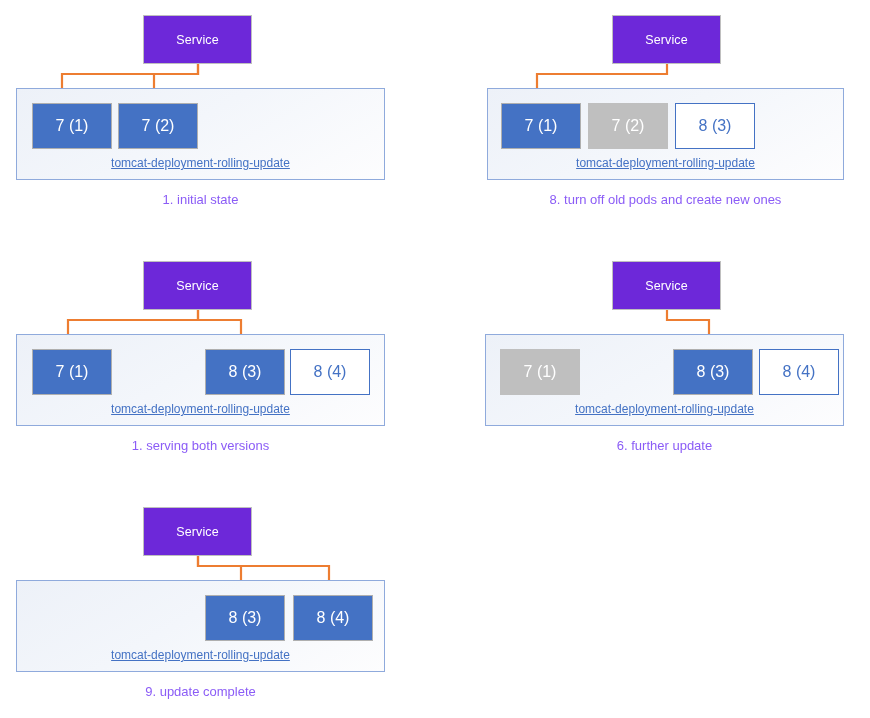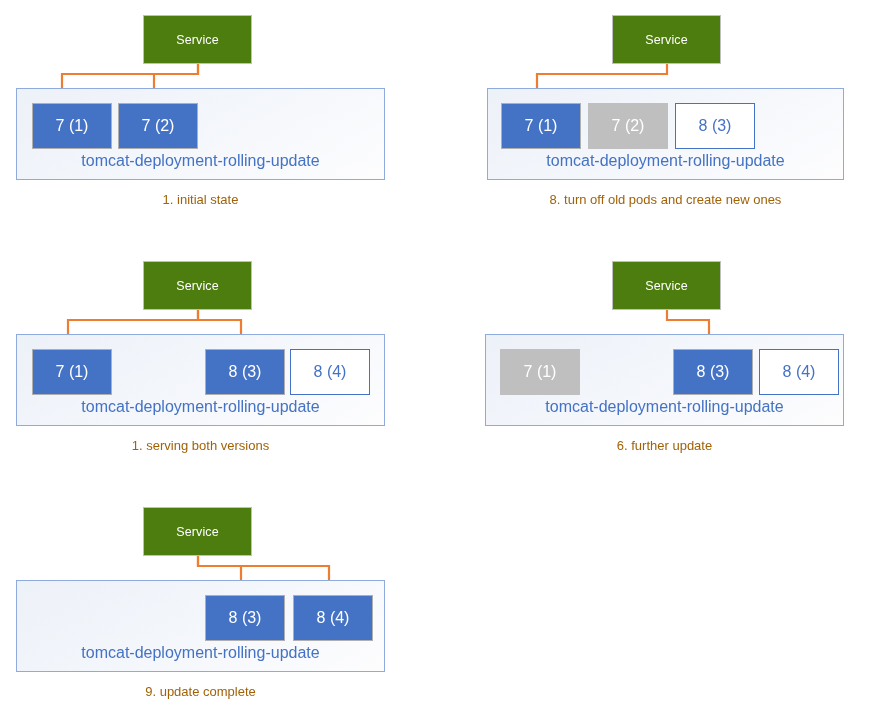--- a/index.html
+++ b/index.html
@@ -16,21 +16,21 @@
   }
   .panel {
     position: absolute;
   }
 
   
   .service-box {
     position: absolute;
     width: 109px;
     height: 49px;
-    background: #4d7c0f;
+    background: #6d28d9;
     border: 1px solid #BFBFBF;
     box-sizing: border-box;
     display: flex;
     align-items: center;
     justify-content: center;
   }
   .service-label {
     color: #FFFFFF;
     font-size: 12.5px;
     letter-spacing: .1px;
@@ -43,21 +43,22 @@
     border: 1px solid #8FAADC;
     background: linear-gradient(150deg, #EDF1F8 0%, #F3F6FB 45%, #FDFDFE 100%);
   }
   .deployment-label {
     position: absolute;
     left: 0;
     right: 0;
     bottom: 9px;
     text-align: center;
     color: #4472C4;
-    font-size: 16px;
+    font-size: 12px;
+    text-decoration: underline;
   }
 
   
   .pod {
     position: absolute;
     width: 80px;
     height: 46px;
     box-sizing: border-box;
     display: flex;
     align-items: center;
@@ -84,21 +85,21 @@
   .connector {
     position: absolute;
     overflow: visible;
     pointer-events: none;
   }
 
   
   .caption {
     position: absolute;
     text-align: center;
-    color: #a16207;
+    color: #8b5cf6;
     font-size: 13px;
     white-space: nowrap;
   }
 </style>
 </head>
 <body>
 
 <div class="panel">
 
   <div class="service-box" style="left:143px; top:15px;">

